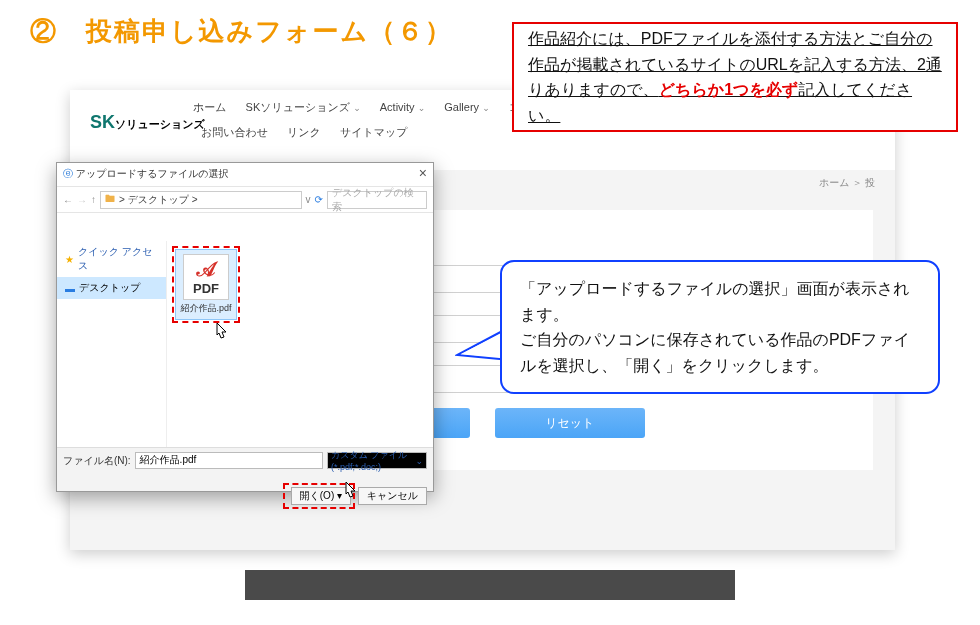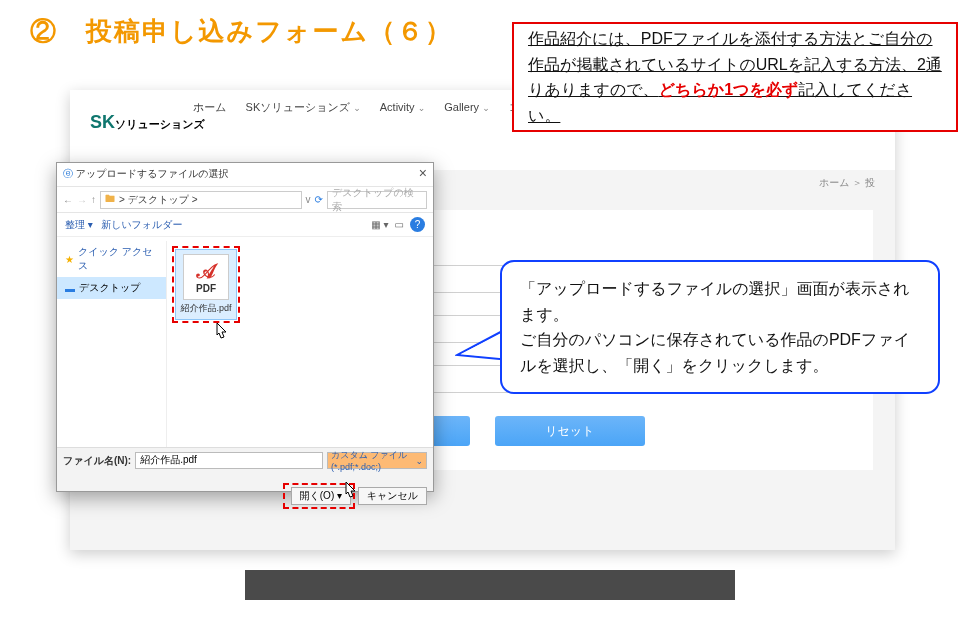--- a/index.html
+++ b/index.html
@@ -15,46 +15,46 @@
   .navrow div { display:inline-block; margin:4px 8px; }
   .navrow .row2 { display:block; margin-top:2px;}
   .chev { font-size:9px; color:#888; }
   .webgray { position:absolute; left:0; top:80px; right:0; bottom:0; background:#f4f4f4; padding:22px; }
   .crumb { position:absolute; right:20px; top:6px; font-size:10px; color:#888; }
   .formarea { position:absolute; left:22px; right:22px; top:40px; bottom:80px; background:#fff; }
   .fieldline { position:absolute; left:15px; right:15px; height:28px; background:#fff; border:1px solid #d0d0d0; }
   .fl1 { top:55px; } .fl2 { top:105px; } .fl3 { top:155px; }
   .fieldlabel { position:absolute; right:18px; font-size:11px; color:#888; top:50%; transform:translateY(-50%); }
   .btnrow { position:absolute; left:0; right:0; bottom:20px; text-align:center; }
-  .btnweb { display:inline-block; width:150px; height:30px; line-height:30px; color:#fff; font-size:12px; margin:4px 10px; background:linear-gradient(#6cb5f9,#4ba5f7); border-radius:3px; }
+  .btnweb { display:inline-block; width:150px; height:30px; line-height:30px; color:#fff; font-size:12px; margin:12px 10px; background:linear-gradient(#6cb5f9,#4ba5f7); border-radius:3px; }
   
   .dlg { position:absolute; left:56px; top:162px; width:378px; height:330px; background:#fff; border:1px solid #999; box-shadow:0 6px 18px rgba(0,0,0,.35); }
   .dlgtit { height:24px; background:#fff; border-bottom:1px solid #e5e5e5; font-size:10px; padding:4px 6px; color:#333; position:relative;}
   .dlgclose { position:absolute; right:6px; top:2px; font-size:14px; color:#555; }
   .dlgaddr { height:26px; border-bottom:1px solid #e5e5e5; padding:3px 6px; display:flex; align-items:center; gap:4px; font-size:10px; color:#444;}
   .addrbox { flex:1; height:18px; border:1px solid #ccc; display:flex; align-items:center; padding:0 4px; gap:4px;}
   .dlghdr { height:24px; font-size:10px; color:#2a5db0; padding:4px 8px; border-bottom:1px solid #eee; display:flex; justify-content:space-between; align-items:center;}
   .helpcirc { width:15px; height:15px; border-radius:50%; background:#2a7de1; color:#fff; font-size:10px; display:flex; align-items:center; justify-content:center;}
   .dlgbody { position:absolute; top:78px; left:0; right:0; bottom:44px; display:flex; }
   .sidebar { width:110px; background:#fff; border-right:1px solid #eee; font-size:10px; }
   .sbitem { padding:4px 8px; color:#2a5db0; display:flex; align-items:center; gap:4px; }
   .sbitem.sel { background:#cde8ff; color:#000; }
   .star { color:#f5b100; font-size:10px; }
   .filespane { flex:1; padding:8px; position:relative; background:#fff; }
   .fileicon { width:62px; text-align:center; position:relative; padding:4px; background:#dbeeff; border:1px solid #8ec6f7;}
   .pdfbox { width:46px; height:46px; margin:0 auto 2px; background:#fff; border:1px solid #ccc; display:flex; flex-direction:column; align-items:center; justify-content:center; }
   .pdfA { color:#d6312a; font-size:20px; font-weight:bold; font-family:Georgia,serif;}
-  .pdflab { font-size:10px; font-weight:bold; color:#333;}
+  .pdflab { font-size:13px; font-weight:bold; color:#333;}
   .filelab { font-size:9px; color:#333; }
   .dashred1 { position:absolute; left:-3px; top:-3px; right:-3px; bottom:-3px; border:2px dashed #e60000; }
   .dlgfoot { position:absolute; left:0; right:0; bottom:0; height:44px; background:#f3f3f3; border-top:1px solid #ddd; font-size:10px; padding:4px 6px; }
   .fnrow { display:flex; align-items:center; gap:4px; }
-  .fnlabel { color:#333;font-weight:bold; }
+  .fnlabel { color:#333; }
   .fninput { flex:1; height:17px; border:1px solid #bbb; background:#fff; padding:0 4px; font-size:10px;}
-  .fnsel { width:100px; height:17px; border:1px solid #bbb; background:#fdba74; font-size:9px; display:flex; align-items:center; padding:0 3px; color:#2a5db0;}
+  .fnsel { width:100px; height:17px; border:1px solid #bbb; background:#000000; font-size:9px; display:flex; align-items:center; padding:0 3px; color:#2a5db0;}
   .fbtnrow { text-align:right; margin-top:18px; }
   .dlgbtn { display:inline-block; min-width:60px; height:18px; line-height:16px; font-size:10px; border:1px solid #aaa; background:#f7f7f7; text-align:center; padding:0 8px; margin-left:4px;}
   .dashred2wrap { position:relative; display:inline-block; }
   .dashred2 { position:absolute; left:-4px; top:-4px; right:-4px; bottom:-4px; border:2px dashed #e60000; }
   
   .cursor { position:absolute; width:24px; height:28px; }
   
   .redbox { position:absolute; right:22px; top:22px; width:446px; border:2px solid #e60000; background:#fff; padding:2px 14px; font-size:16px; line-height:1.6; color:#111;text-decoration:underline; }
   .redtxt { color:#e60000; font-weight:bold; }
   
@@ -73,20 +73,25 @@
     <div class="logo">
       <b>SK</b><span>ソリューションズ</span>
     </div>
     <div class="navrow">
       <div>ホーム</div>
       <div><span>SKソリューションズ</span> <span class="chev">⌄</span></div>
       <div><span>Activity</span> <span class="chev">⌄</span></div>
       <div><span>Gallery</span> <span class="chev">⌄</span></div>
       <div>コラム「飛耳長目」</div>
       <div>写</div>
+      <div class="row2">
+        <div>お問い合わせ</div>
+        <div>リンク</div>
+        <div>サイトマップ</div>
+      </div>
     </div>
   </div>
   <div class="webgray">
     <div class="crumb">ホーム ＞ 投</div>
     <div class="formarea">
       <div class="fieldline fl1"></div>
       <div class="fieldline fl2">
           <span class="fieldlabel">市〇</span>
         </div>
       <div class="fieldline fl3">
@@ -111,31 +116,20 @@
     <span style="color:#ccc;">→</span>
     <span style="color:#888;">↑</span>
     <div class="addrbox">
       <span style="color:#f0b24a;">🖿</span>
       <span>&gt; <span>デスクトップ</span> &gt;</span>
     </div>
     <span style="color:#888;">v</span>
     <span style="color:#2a7de1;">⟳</span>
     <div class="addrbox" style="flex:0 0 100px;">
       <span style="color:#aaa;">デスクトップの検索</span>
-    </div>
-  </div>
-  <div class="dlghdr">
-    <div>
-      <span>整理</span> ▾ &nbsp;
-      <span>新しいフォルダー</span>
-    </div>
-    <div style="display:flex;align-items:center;gap:6px;">
-      <span style="color:#666;">▦ ▾</span>
-      <span style="color:#666;">▭</span>
-      <div class="helpcirc">?</div>
     </div>
   </div>
   <div class="dlgbody">
     <div class="sidebar">
       <div class="sbitem">
           <span class="star">★</span>
           <span>クイック アクセス</span>
         </div>
       <div class="sbitem sel">
           <span style="color:#2a7de1;">▬</span>

